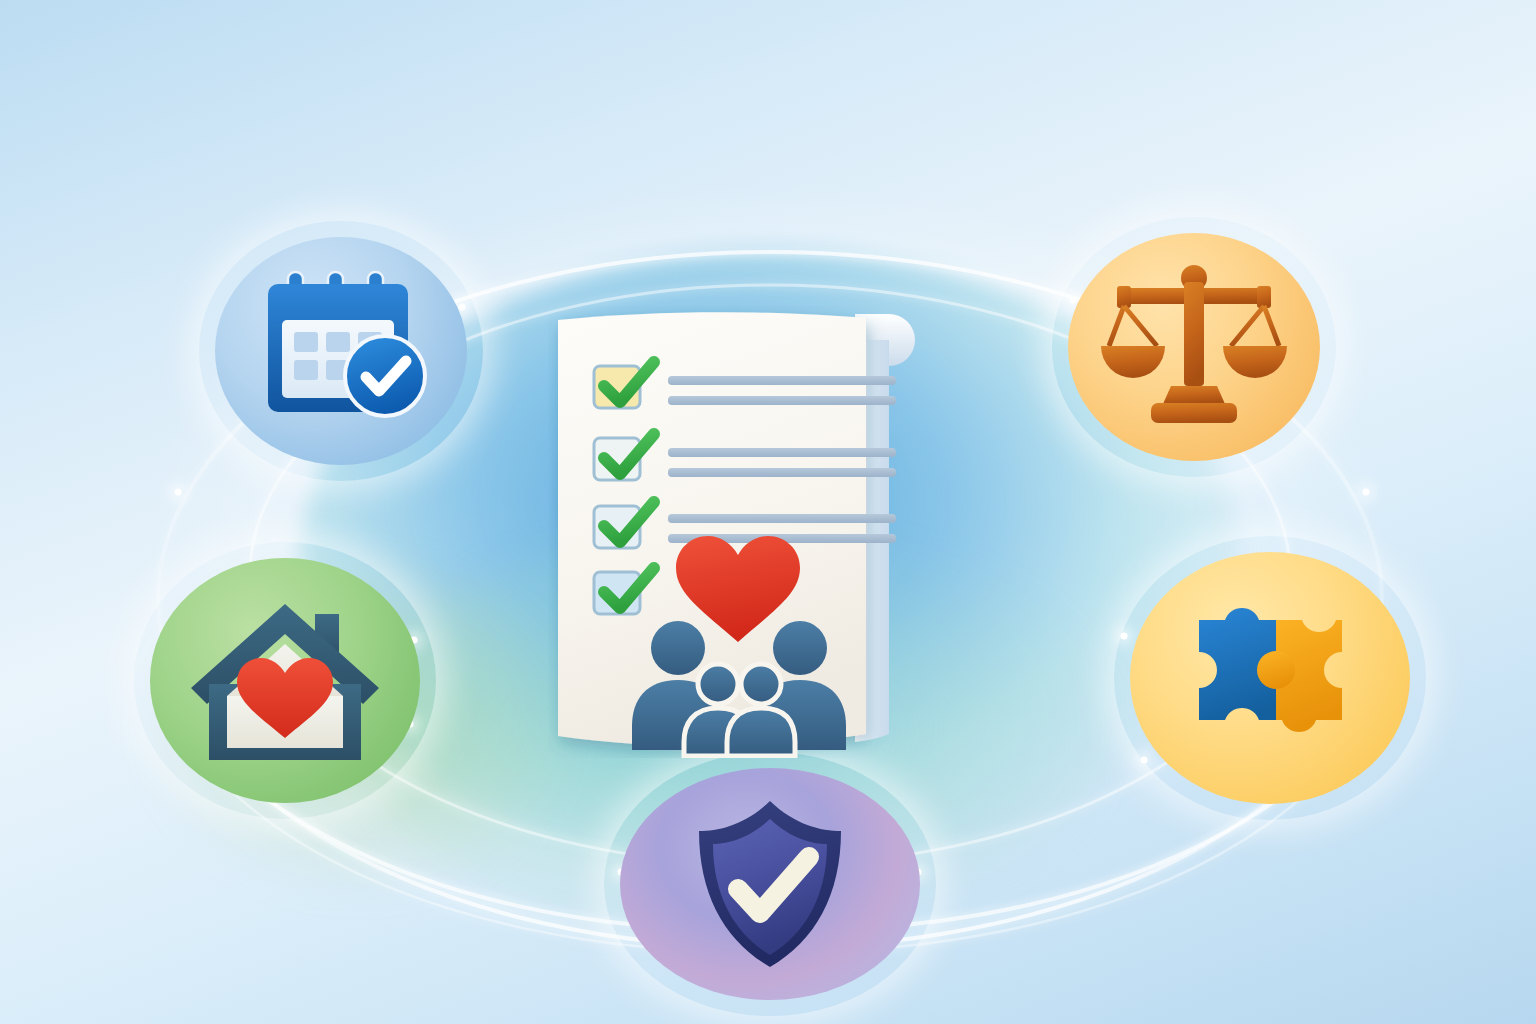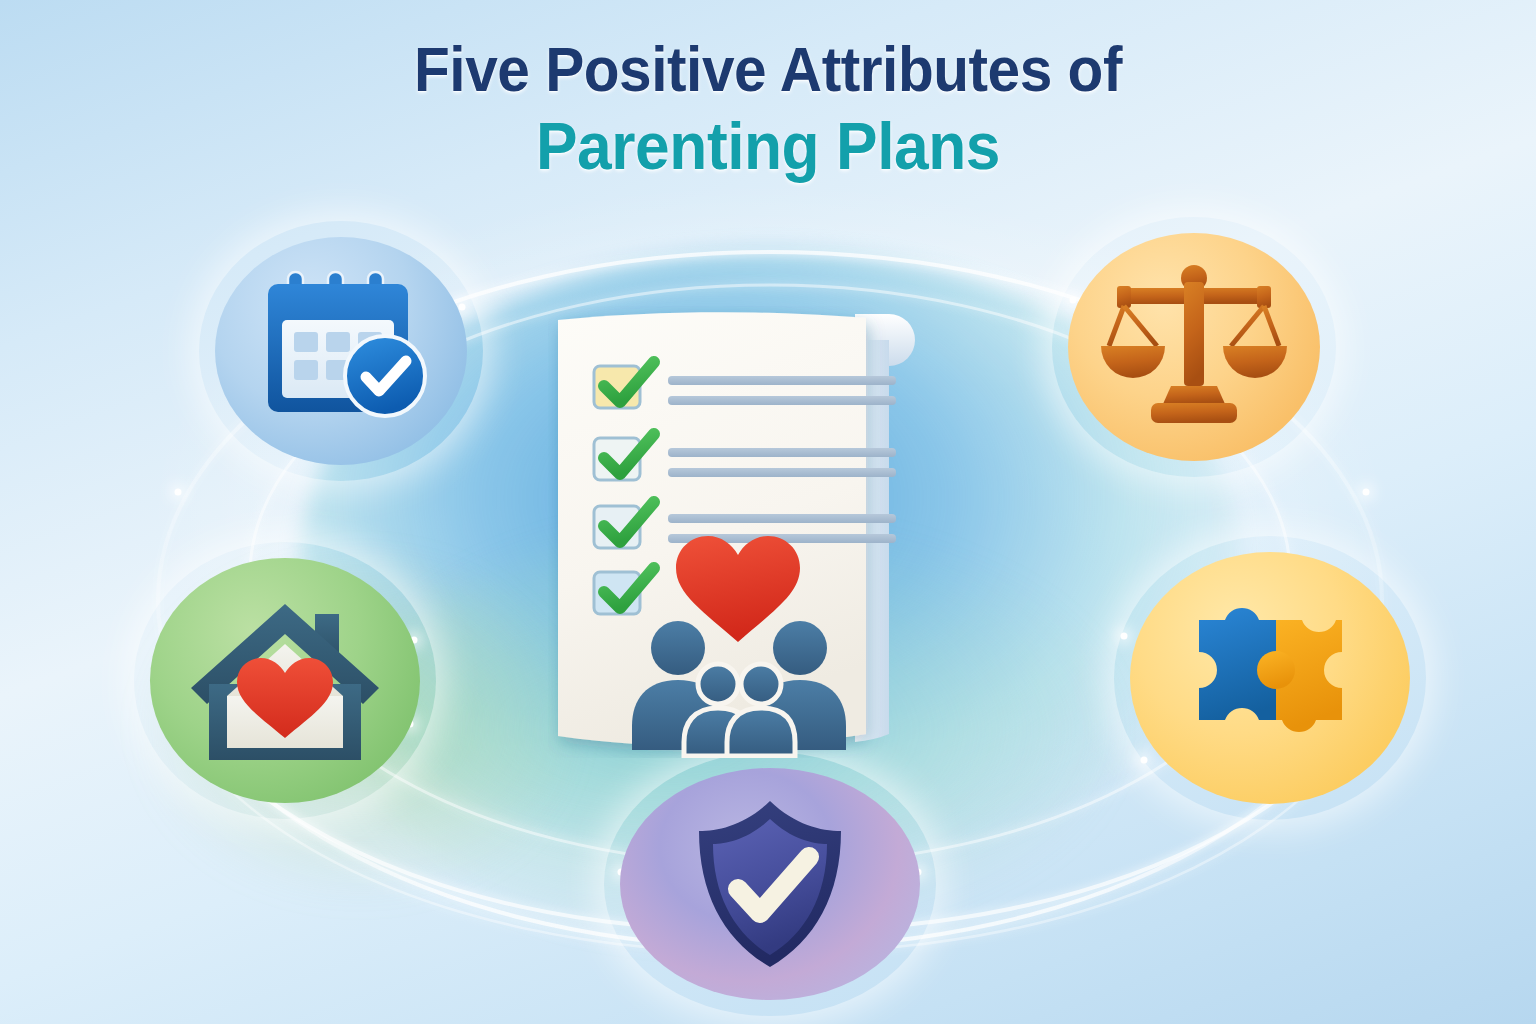--- a/index.html
+++ b/index.html
@@ -142,24 +142,20 @@
       <circle cx="410" cy="724" r="3.5" fill="#ffffff"></circle>
       <circle cx="621" cy="872" r="7" fill="#ffffff" filter="url(#nodeGlow)"></circle>
       <circle cx="621" cy="872" r="3.5" fill="#ffffff"></circle>
       <circle cx="918" cy="872" r="7" fill="#ffffff" filter="url(#nodeGlow)"></circle>
       <circle cx="918" cy="872" r="3.5" fill="#ffffff"></circle>
       <circle cx="1144" cy="760" r="7" fill="#ffffff" filter="url(#nodeGlow)"></circle>
       <circle cx="1144" cy="760" r="3.5" fill="#ffffff"></circle>
     </g>
   </svg>
 
-  <div class="title-wrap">
-    <div class="title-line1">Five Positive Attributes of</div>
-    <div class="title-line2">Parenting Plans</div>
-  </div>
 
   <div class="node" id="node-calendar">
     <div class="glow"></div>
     <span class="sr">Schedule / Consistent Routine</span>
     <svg width="190" height="170" viewBox="0 0 190 170">
       <defs>
         <linearGradient id="calBody" x1="0" y1="0" x2="0" y2="1">
           <stop offset="0%" stop-color="#2f86d8"></stop>
             <stop offset="100%" stop-color="#10549e"></stop>
         </linearGradient>

